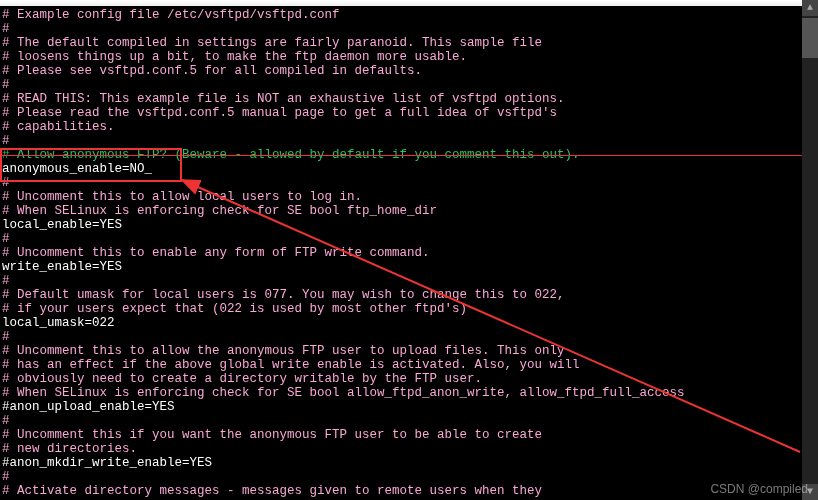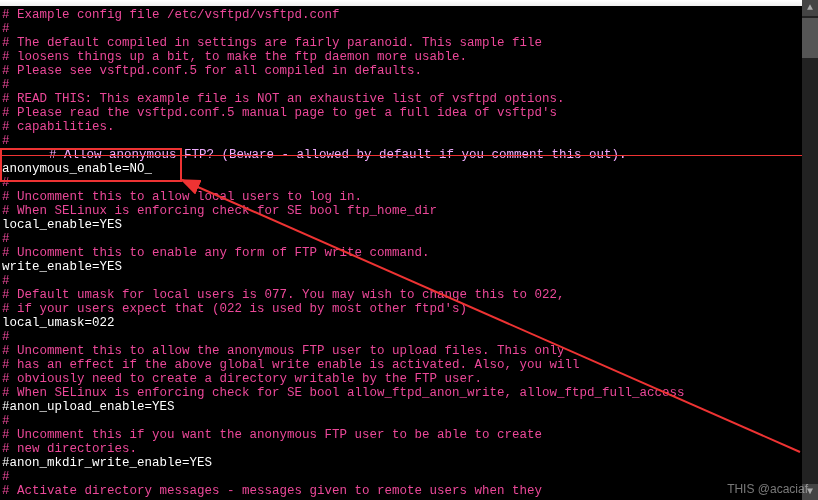--- a/index.html
+++ b/index.html
@@ -15,23 +15,23 @@
 }
 .terminal {
   position: absolute;
   top: 8px;
   left: 2px;
   right: 0;
   bottom: 0;
   white-space: pre;
 }
 .line { display: block; height: 14px; }
-.comment { color: #ec4899; }
+.comment { color: #f9a8d4; }
 .setting { color: #ffffff; }
-.strike { color: #f0abfc; position: relative; padding-left: 47px; }
+.strike { color: #22c55e; position: relative; }
 .strike::after {
   content: "";
   position: absolute;
   left: 0; right: 0; top: 50%;
   border-top: 1px solid #e33;
 }
 .highlight-box {
   position: absolute;
   border: 2px solid #e33;
   pointer-events: none;
@@ -97,13 +97,13 @@
   </defs>
   <line id="aline" stroke="#e33" stroke-width="2" marker-start="url(#ahead)" x1="182" y1="180" x2="800" y2="452"></line>
 </svg>
 
 <div class="scrollbar">
   <div class="scroll-up">▲</div>
   <div class="scroll-thumb" id="thumb" style="top: 18px; height: 40px;"></div>
   <div class="scroll-down">▼</div>
 </div>
 
-<div class="watermark">THIS @acaciaf</div>
+<div class="watermark">CSDN @compiled</div>
 
 </body></html>

